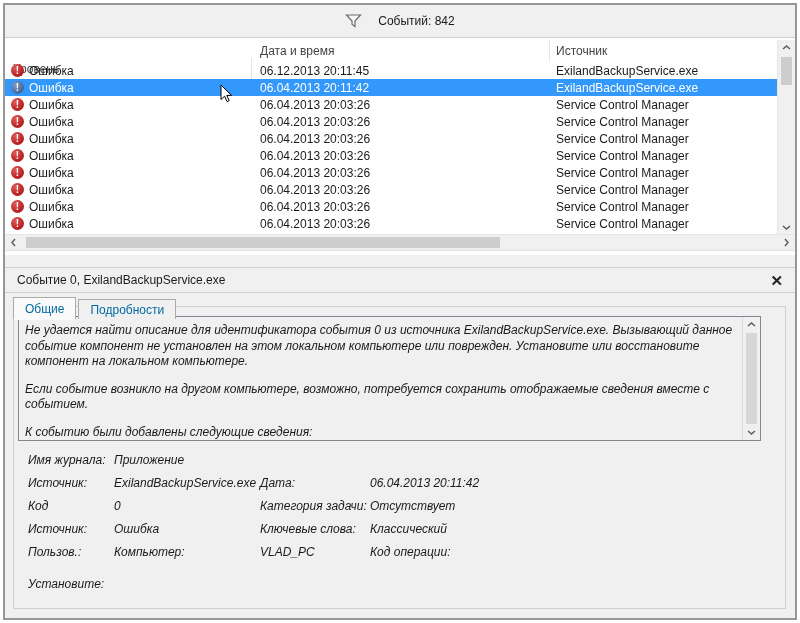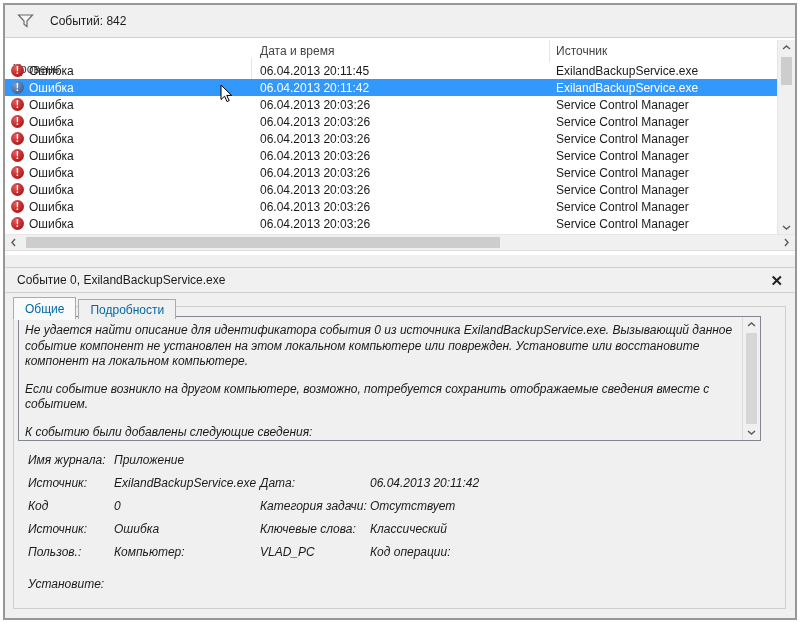--- a/index.html
+++ b/index.html
@@ -8,21 +8,21 @@
     font-family:"Liberation Sans", sans-serif; font-size:12px; color:#1a1a1a;
     overflow:hidden;
   }
   .frame {
     position:absolute; left:3px; top:3px; right:3px; bottom:3px;
     border:2px solid #979797; background:#fff;
   }
   
   .filter-bar {
     height:32px; background:#f0f0f0; border-bottom:1px solid #cfcfcf;
-    display:flex; align-items:center; padding:0 12px; gap:16px;
+    display:flex; align-items:center; padding:0 12px; gap:16px;justify-content:center;
   }
   .funnel { display:inline-flex; }
   
   .table-wrap { position:relative; margin-top:2px; height:210px; background:#fff; border-bottom:1px solid #e0e0e0; }
   .thead { display:flex; height:22px; align-items:center; color:#444; }
   .th { height:100%; display:flex; align-items:center; box-sizing:border-box; border-right:1px solid #e4e4e4; }
   .th.level  { width:247px; padding-left:8px;margin-top:36px; }
   .th.date   { width:298px; padding-left:8px; }
   .th.source { flex:1; padding-left:6px; border-right:none; }
   .th.spacer { width:17px; border-right:none; }
@@ -119,21 +119,21 @@
       <div class="th source">Источник</div>
       <div class="th spacer"></div>
     </div>
 
     <div class="tbody" id="tbody">
         <div class="row">
           <div class="cell level">
             <span class="err-ico">!</span>
             <span>Ошибка</span>
           </div>
-          <div class="cell date">06.04.2013 20:11:45</div>
+          <div class="cell date">06.12.2013 20:11:45</div>
           <div class="cell source">ExilandBackupService.exe</div>
         </div>
         <div class="row selected">
           <div class="cell level">
             <span class="err-ico">!</span>
             <span>Ошибка</span>
           </div>
           <div class="cell date">06.04.2013 20:11:42</div>
           <div class="cell source">ExilandBackupService.exe</div>
         </div>

